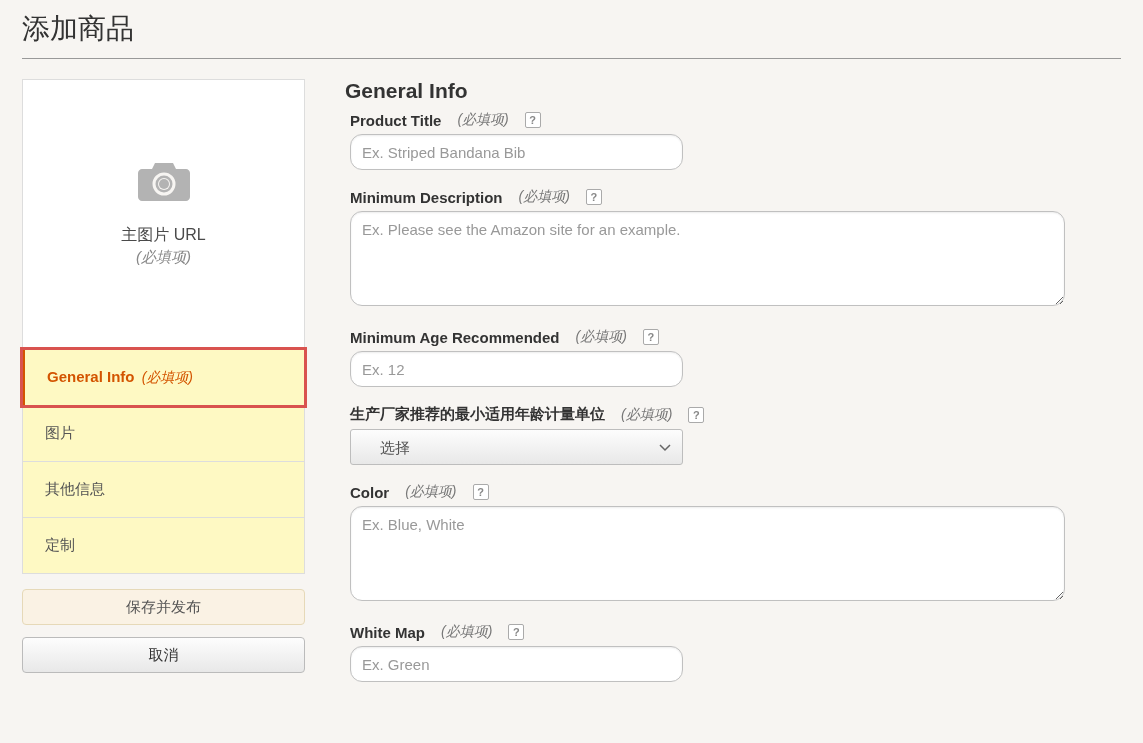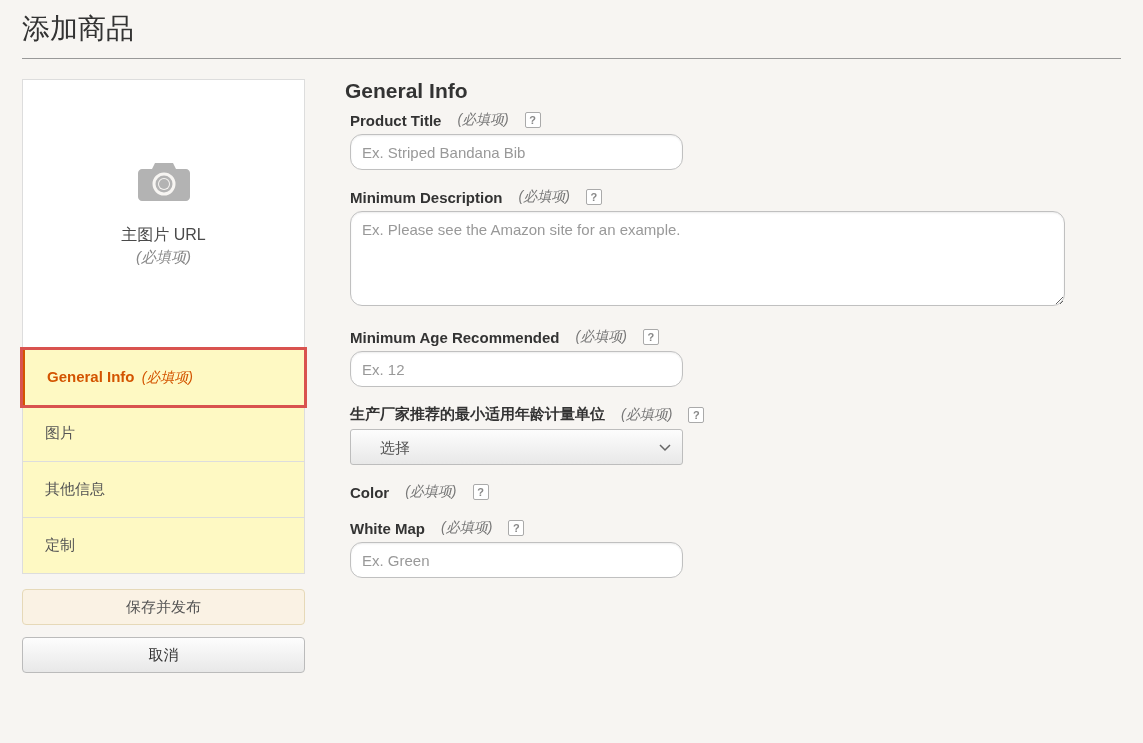--- a/index.html
+++ b/index.html
@@ -294,20 +294,21 @@
         </span>
       </div>
     </div>
 
     <div class="field">
       <div class="field-label">
         <span>Color</span>
         <span class="req2">(必填项)</span>
         <span class="help-icon">?</span>
       </div>
+      <textarea class="textarea" placeholder="Ex. Blue, White" style=""></textarea>
     </div>
 
     <div class="field">
       <div class="field-label">
         <span>White Map</span>
         <span class="req2">(必填项)</span>
         <span class="help-icon">?</span>
       </div>
       <input type="text" class="input-text" placeholder="Ex. Green" style="">
     </div>

